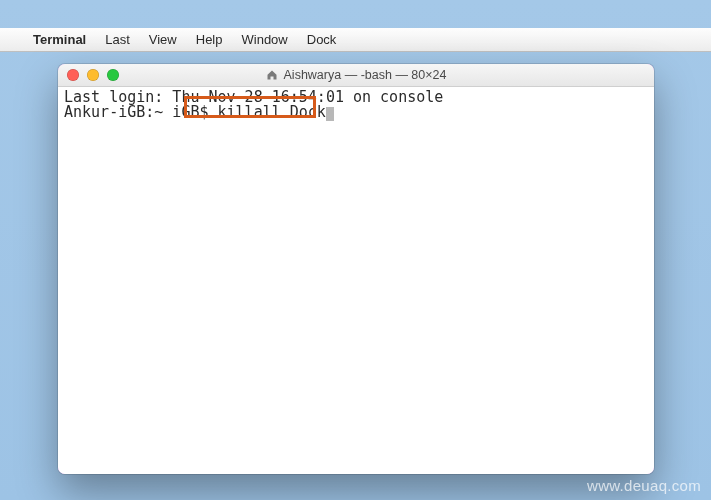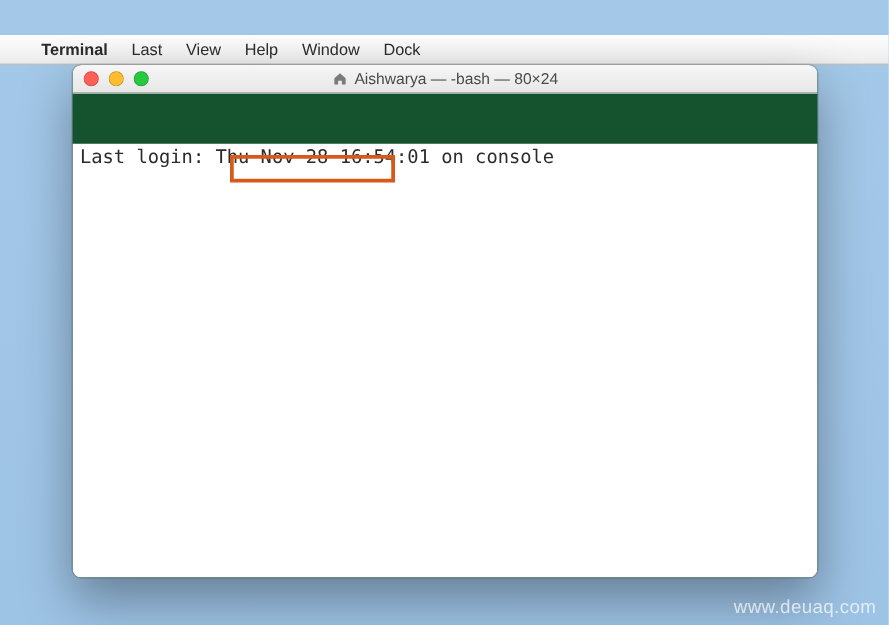--- a/index.html
+++ b/index.html
@@ -14,27 +14,27 @@
     background: linear-gradient(180deg, #fdfdfd 0%, #ececec 100%);
     border-bottom: 1px solid #bfbfbf;
     display: flex; align-items: center;
     padding: 0 14px; gap: 19px;
     font-size: 13px; color: #2b2b2b; margin-top: 28px;
   }
   .menubar .apple { font-size: 15px; line-height: 1; }
   .menubar .appname { font-weight: 600; }
   .menubar .item { cursor: default; }
   .window {
-    position: absolute; left: 58px; top: 52px;
+    position: absolute; left: 58px; top: 64px;
     width: 596px; height: 410px;
-    background: #14532d;
+    background: #f0abfc;
     border-radius: 7px;
     box-shadow: 0 18px 40px rgba(0,0,0,0.35), 0 0 0 1px rgba(0,0,0,0.12);
     overflow: hidden;
-    display: flex; flex-direction: column; gap: 40px;
+    display: flex; flex-direction: column;
   }
   .titlebar {
     height: 23px;
     background: linear-gradient(180deg, #f6f6f6 0%, #e7e7e7 100%);
     border-bottom: 1px solid #cfcfcf;
     display: flex; align-items: center;
     position: relative;
   }
   .traffic { display: flex; gap: 8px; position: absolute; left: 9px; top: 5px; }
   .tl { width: 12px; height: 12px; border-radius: 50%; box-shadow: inset 0 0 0 0.5px rgba(0,0,0,0.25); }
@@ -93,18 +93,19 @@
       <span class="home-icon">
         <svg viewBox="0 0 16 16" width="12" height="12">
             <path fill="#7a7a7a" d="M8 2 L14 7.5 V14 H10 V10 H6 V14 H2 V7.5 Z"></path>
           </svg>
       </span>
       <span>Aishwarya — -bash — 80×24</span>
     </div>
   </div>
   <div class="termbody">
     <div class="line">Last login: Thu Nov 28 16:54:01 on console</div>
+    <div class="line"><span>Ankur-iGB:~ iGB$ </span><span>killall Dock</span><span class="cursor-block"></span></div>
 
     <div class="highlight-box" style="left:126px; top:9px; width:132px; height:22px;"></div>
   </div>
 </div>
 
 <div class="watermark">www.deuaq.com</div>
 
 </body></html>

